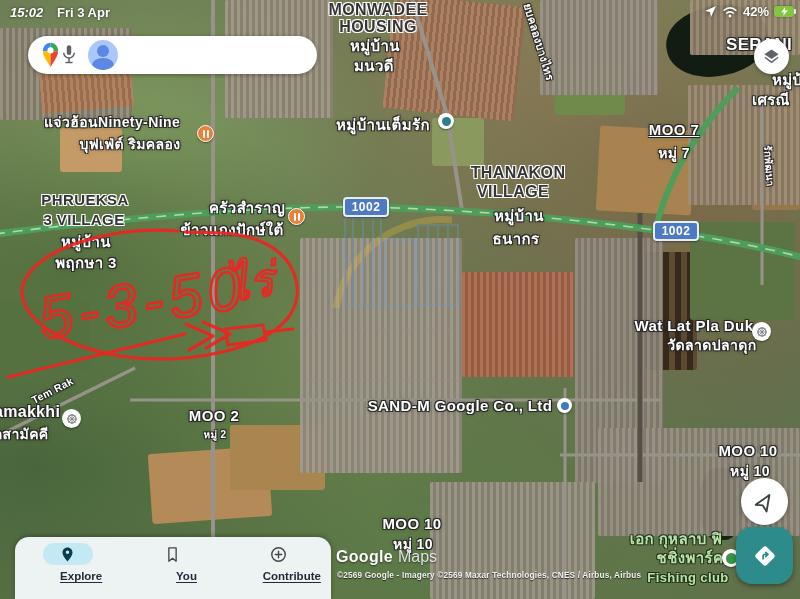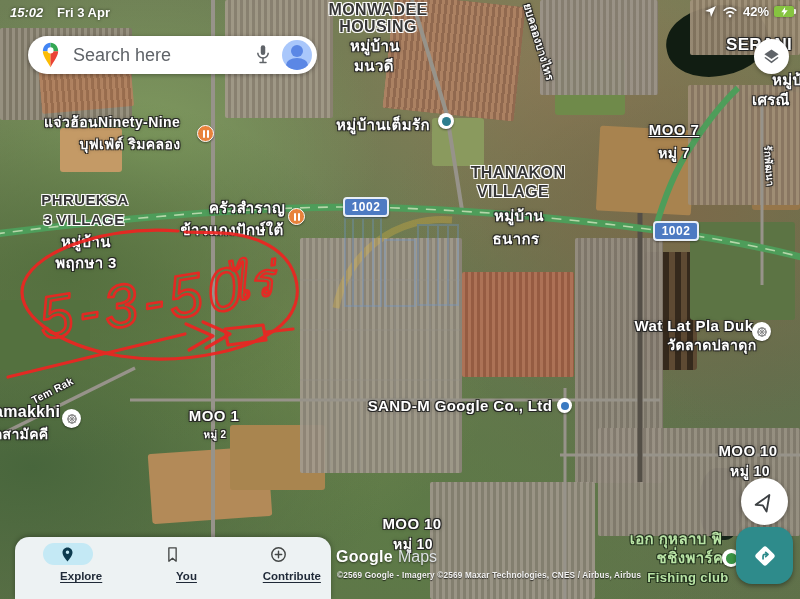--- a/index.html
+++ b/index.html
@@ -143,21 +143,21 @@
   <div class="mlb halo-dark" style="left:84px;top:212px;font-size:15px;">3 VILLAGE</div>
   <div class="mlb halo-white" style="left:86px;top:234px;font-size:15px;">หมู่บ้าน</div>
   <div class="mlb halo-white" style="left:86px;top:255px;font-size:15px;">พฤกษา 3</div>
 
   <div class="mlb halo-white" style="left:247px;top:200px;font-size:15px;">ครัวสำราญ</div>
   <div class="mlb halo-white" style="left:232px;top:222px;font-size:15px;">ข้าวแกงปักษ์ใต้</div>
 
   <div class="mlb halo-white" style="left:694px;top:318px;font-size:15px;">Wat Lat Pla Duk</div>
   <div class="mlb halo-white" style="left:712px;top:338px;font-size:14px;">วัดลาดปลาดุก</div>
 
-  <div class="mlb halo-white" style="left:214px;top:408px;font-size:15px;">MOO 1</div>
+  <div class="mlb halo-white" style="left:214px;top:408px;font-size:15px;">MOO 2</div>
   <div class="mlb halo-white" style="left:215px;top:430px;font-size:10px;">หมู่ 2</div>
 
   <div class="mlb halo-white" style="left:674px;top:122px;font-size:15px;text-decoration:underline;">MOO 7</div>
   <div class="mlb halo-white" style="left:674px;top:146px;font-size:14px;">หมู่ 7</div>
 
   <div class="mlb halo-white" style="left:748px;top:443px;font-size:15px;">MOO 10</div>
   <div class="mlb halo-white" style="left:750px;top:464px;font-size:14px;">หมู่ 10</div>
 
   <div class="mlb halo-white" style="left:412px;top:516px;font-size:15px;">MOO 10</div>
   <div class="mlb halo-white" style="left:413px;top:537px;font-size:14px;">หมู่ 10</div>
@@ -246,21 +246,20 @@
   </div>
 
   <div class="search-pill">
     <svg width="19" height="26" viewBox="0 0 24 34">
       <path d="M12,1 C6,1 2,6 2,12 L12,12 Z" fill="#4285F4"></path>
       <path d="M12,1 C18,1 22,6 22,12 L12,12 Z" fill="#34A853"></path>
       <path d="M2,12 C2,18 7,24 12,33 L12,12 Z" fill="#FBBC04"></path>
       <path d="M22,12 C22,18 17,24 12,33 L12,12 Z" fill="#EA4335"></path>
       <circle cx="12" cy="11" r="4" fill="#fff"></circle>
     </svg>
-    <input class="search-input" type="text" placeholder="Search here" style="">
     <svg width="18" height="24" viewBox="0 0 24 30" style="margin-right:10px;cursor:pointer;">
       <rect x="9" y="2" width="6" height="13" rx="3" fill="#5f6368"></rect>
       <path d="M5,12 a7,7 0 0 0 14,0" stroke="#5f6368" stroke-width="2" fill="none"></path>
       <path d="M12,19 V24 M8,25 H16" stroke="#5f6368" stroke-width="2" stroke-linecap="round"></path>
     </svg>
     <span class="avatar"></span>
   </div>
 
   <div class="round-btn" style="left:754px;top:39px;width:35px;height:35px;cursor:pointer;">
     <svg width="19" height="19" viewBox="0 0 24 24">

